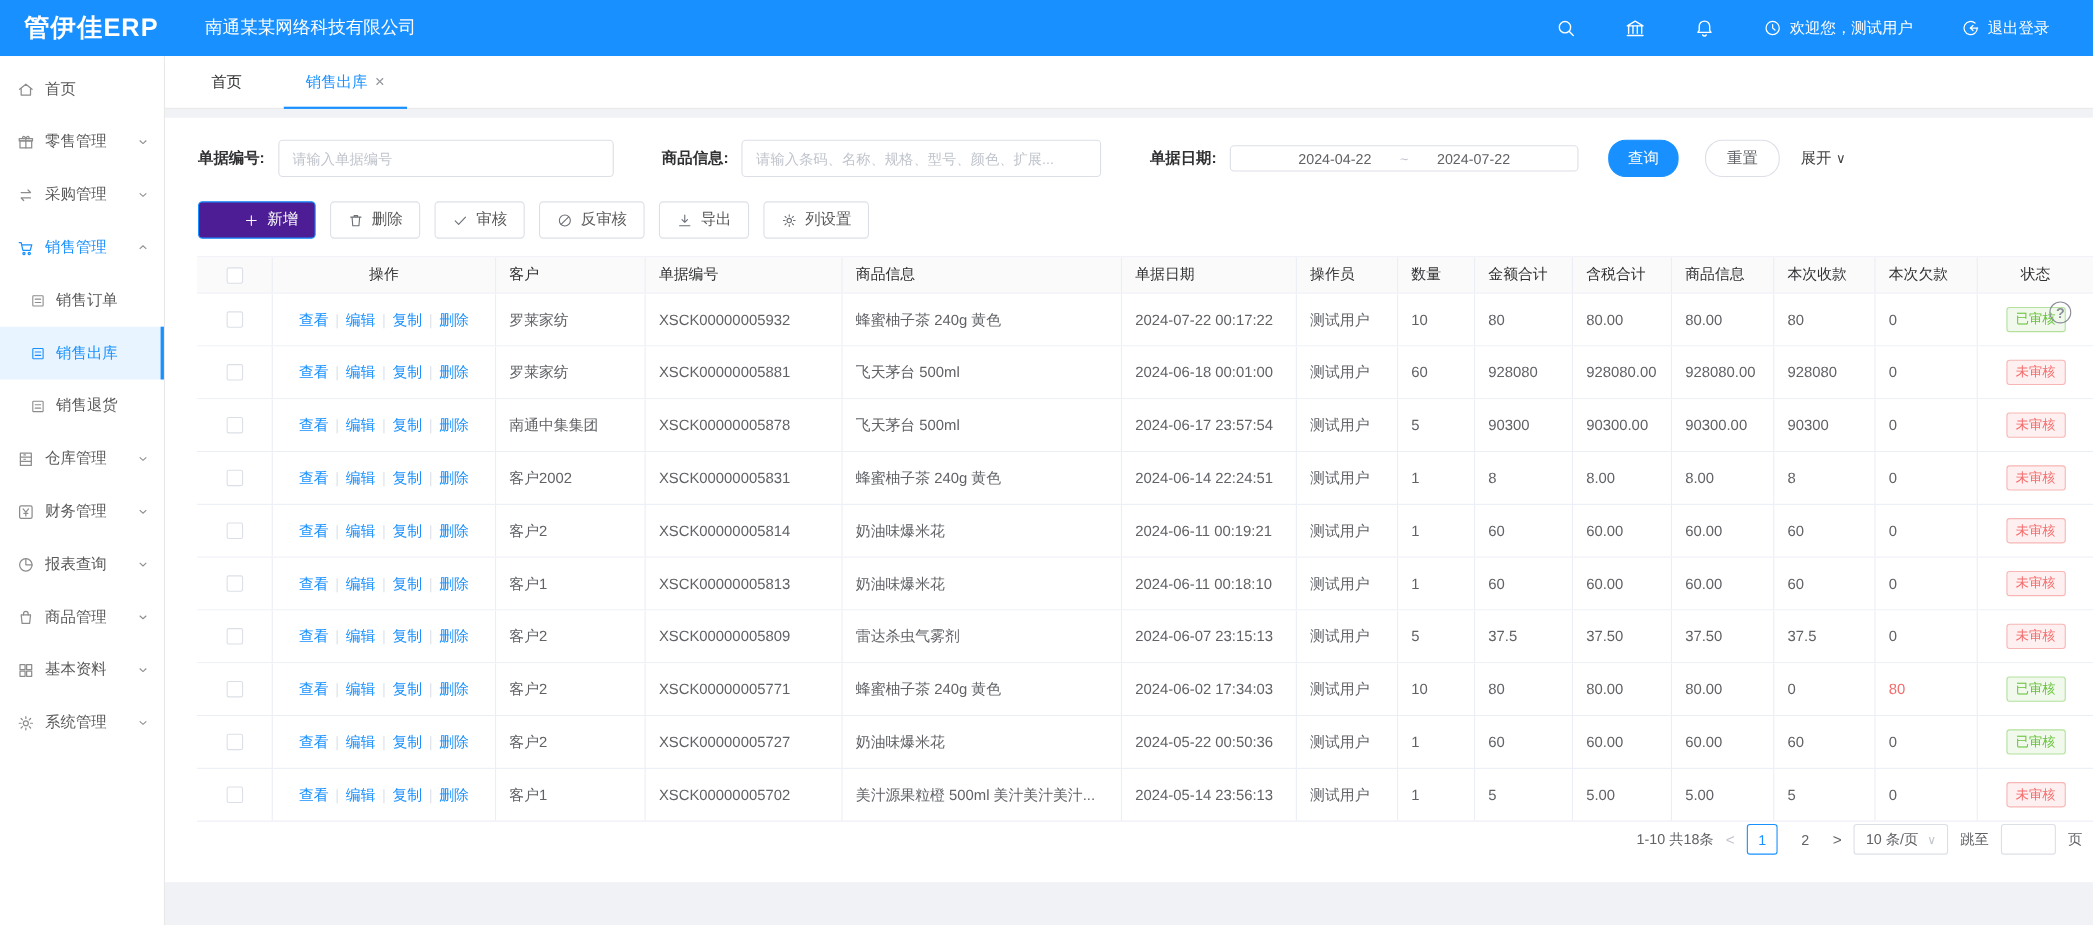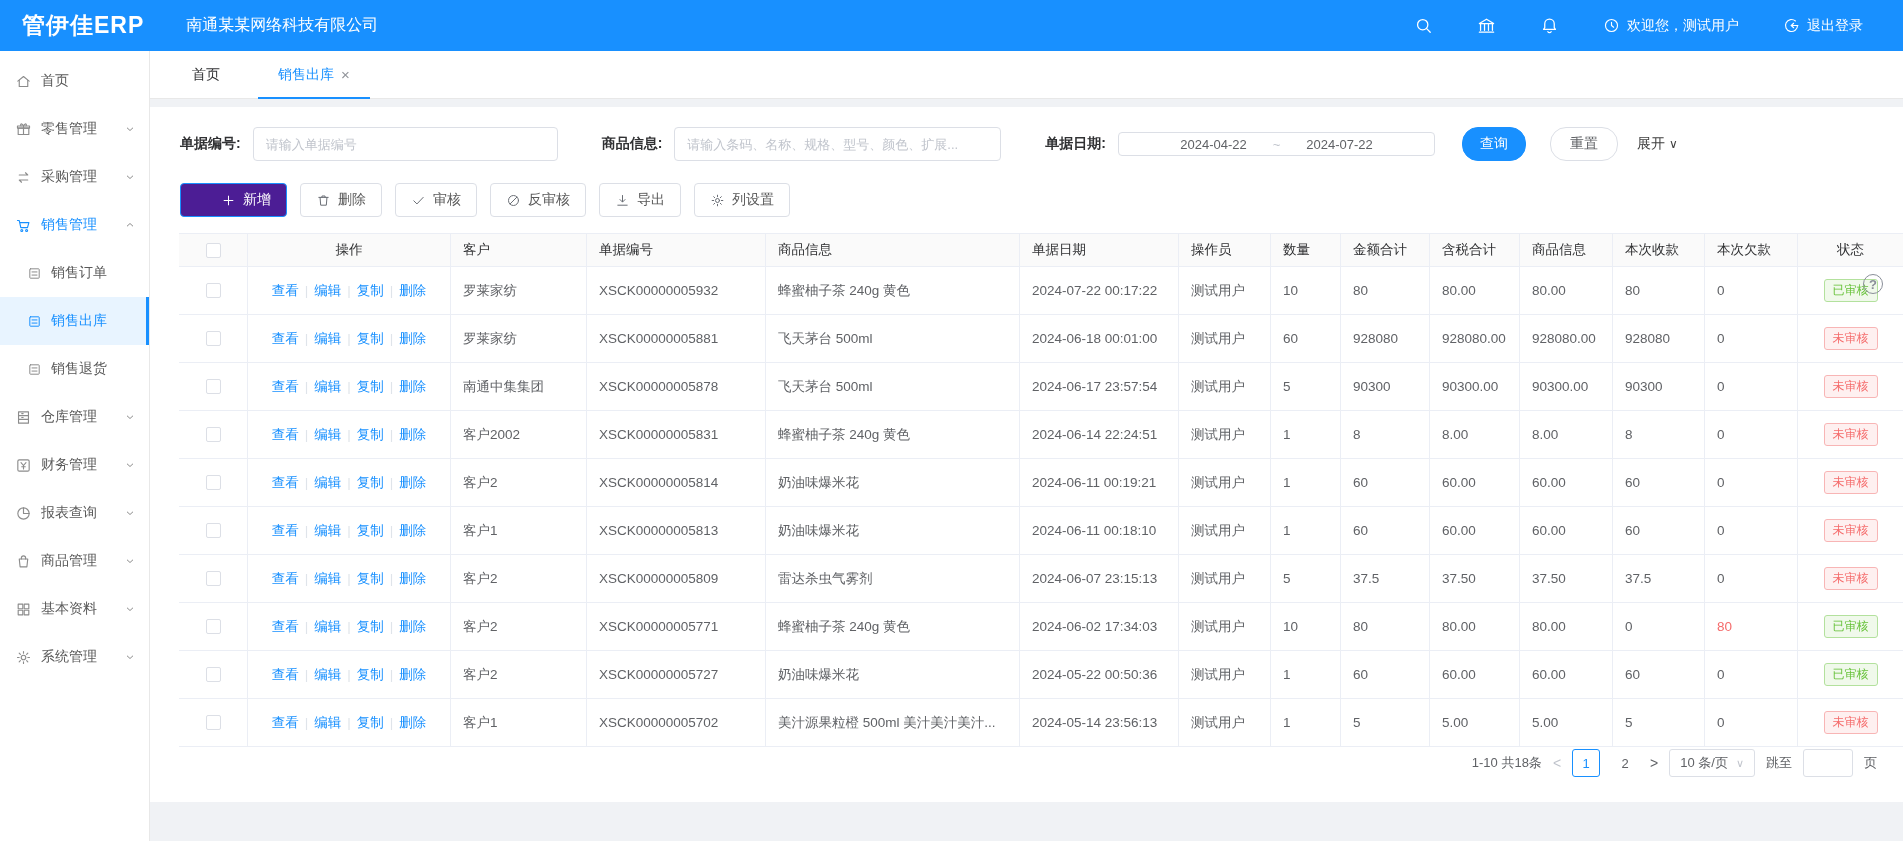--- a/index.html
+++ b/index.html
@@ -76,21 +76,21 @@
   .c12{width:93px;flex:none;} .c13{flex:1;}
   .checkbox { width:15px; height:15px; border:1px solid #dcdfe6; border-radius:2px; background:#fff; cursor:pointer; flex:none; }
   .link { color:#1890ff; cursor:pointer; text-decoration:none; }
   .sep { color:#dfe4ea; margin:0 6px; }
   .badge { font-size:12px; padding:2px 8px; border-radius:3px; border:1px solid; line-height:1.4; }
   .badge-approved { color:#67c23a; background:#f0f9eb; border-color:#b3e19d; }
   .badge-pending  { color:#f56c6c; background:#fef0f0; border-color:#f8b5b5; }
   .red { color:#f56c6c; }
 
   
-  .pagination { position:absolute; top:642px; right:26px; display:flex; align-items:center; gap:11px; font-size:13px; color:#606266; }
+  .pagination { position:absolute; top:642px; right:10px; display:flex; align-items:center; gap:11px; font-size:13px; color:#606266; }
   .pg-arrow { font-size:14px; cursor:pointer; }
   .pg-prev { color:#c0c4cc; }
   .pg-next { color:#606266; }
   .pg-num { min-width:28px; height:28px; display:flex; align-items:center; justify-content:center; border-radius:3px; cursor:pointer; }
   .pg-num.active { border:1px solid #1890ff; color:#1890ff; }
   .pg-size { height:28px; border:1px solid #dcdfe6; border-radius:3px; display:flex; align-items:center; gap:8px; padding:0 10px; cursor:pointer; color:#606266; }
   .pg-size .caret { color:#c0c4cc; font-size:11px; }
   .pg-jump-input { width:50px; height:28px; border:1px solid #dcdfe6; border-radius:3px; outline:none; padding:0 6px; font-size:13px; color:#606266; }
 </style>
 </head>

